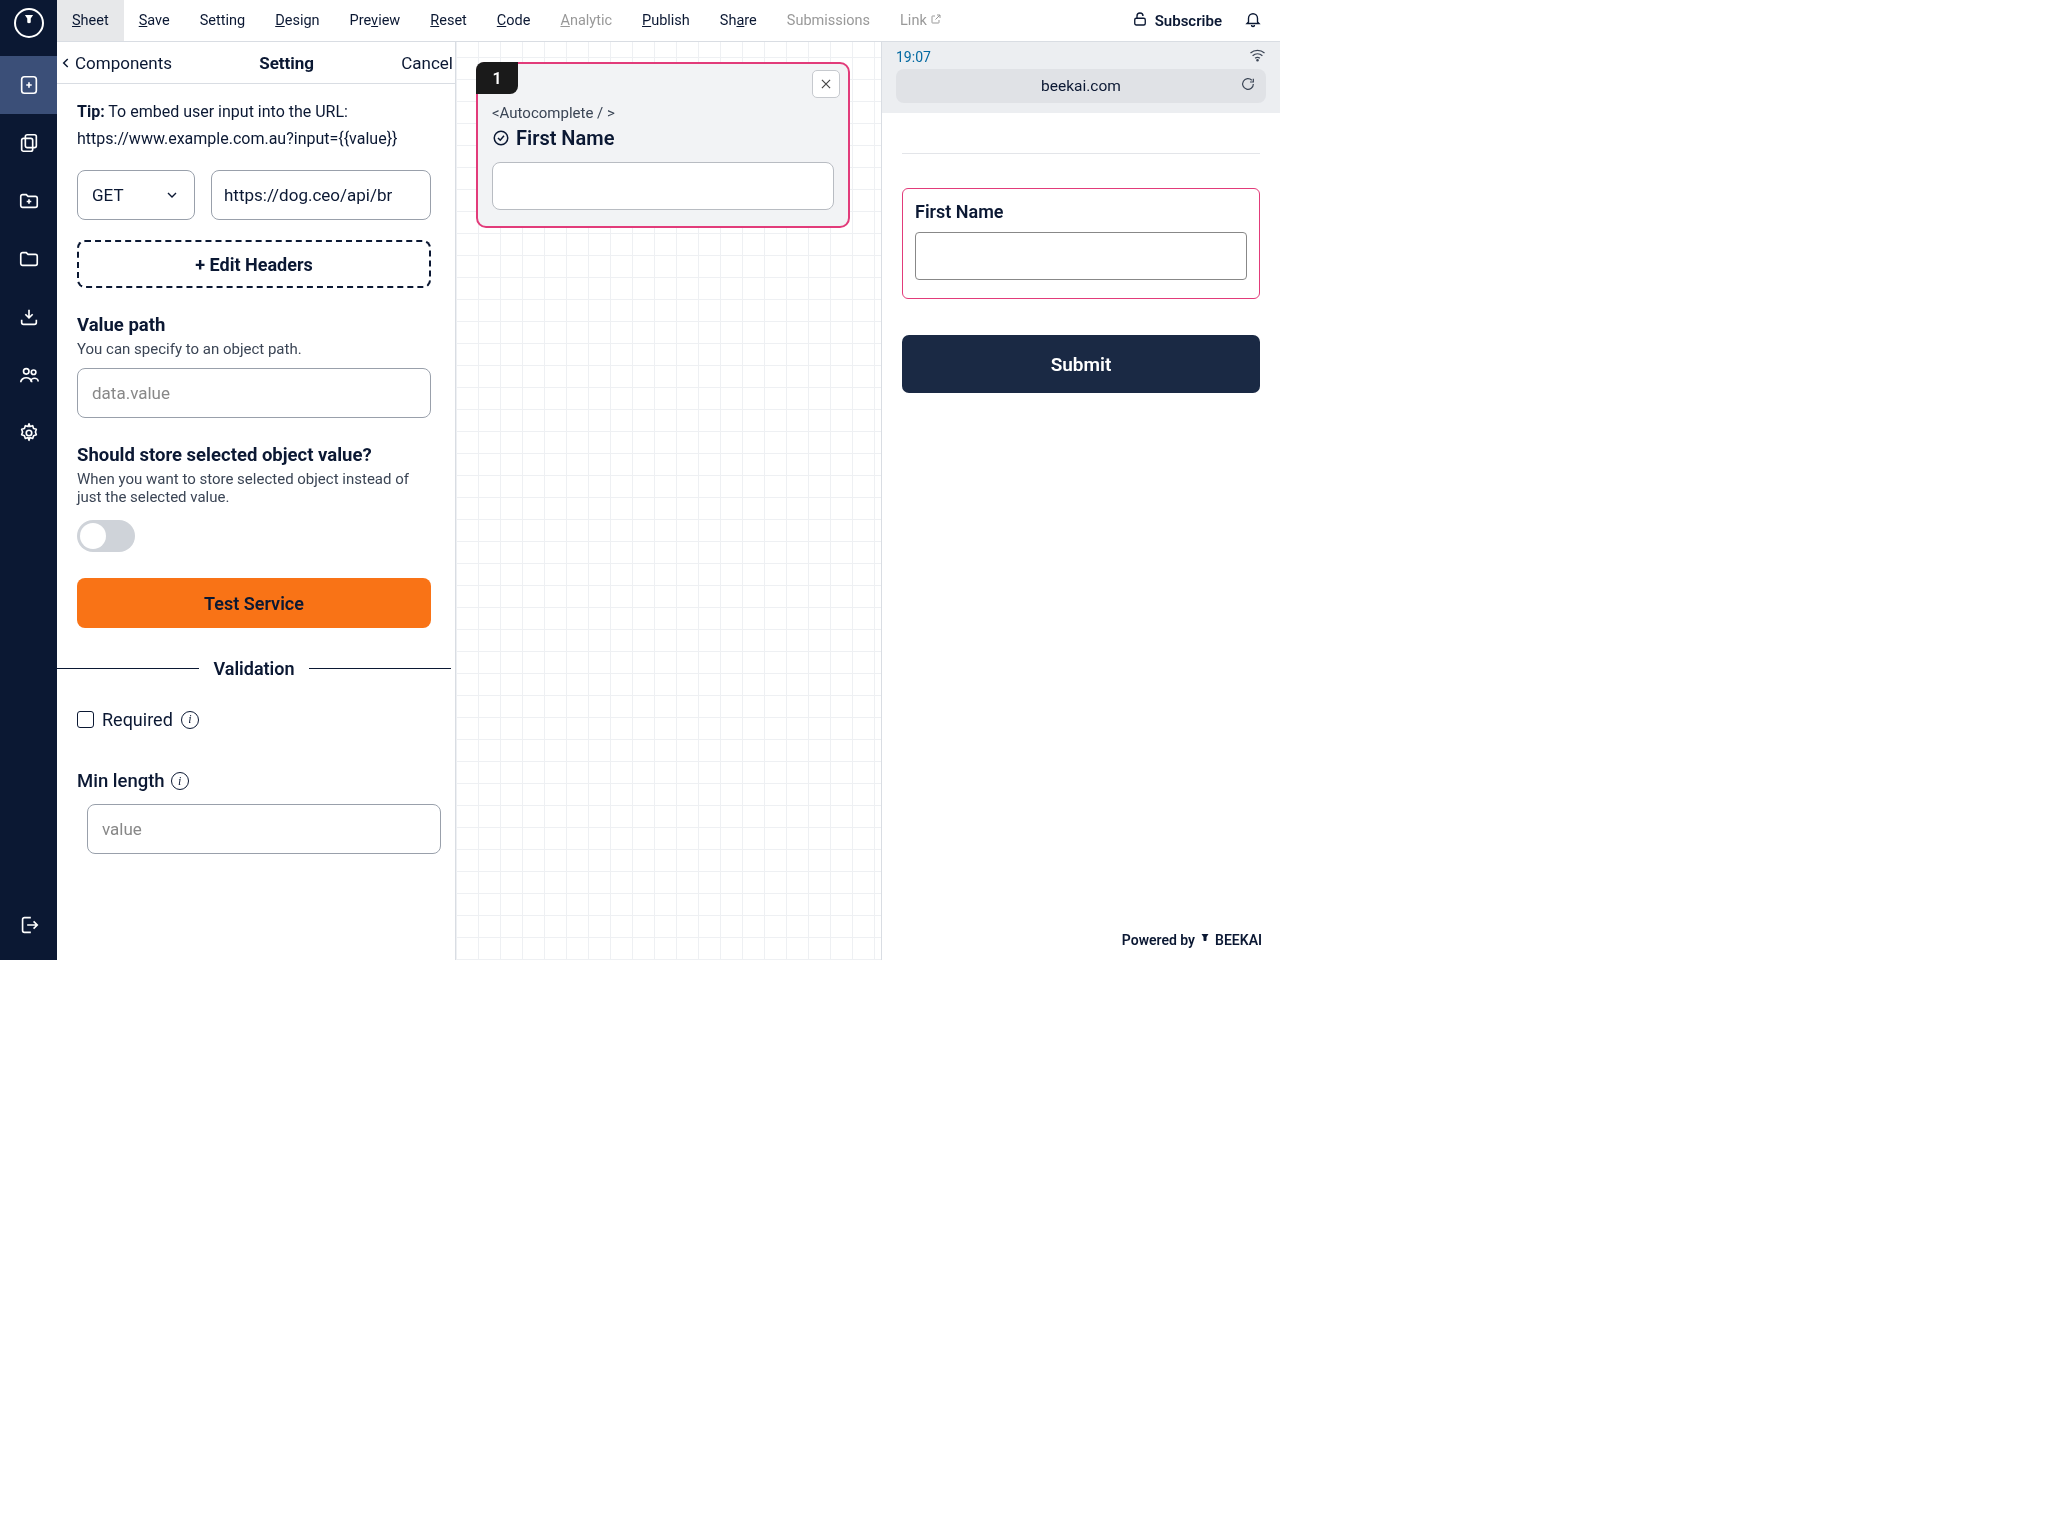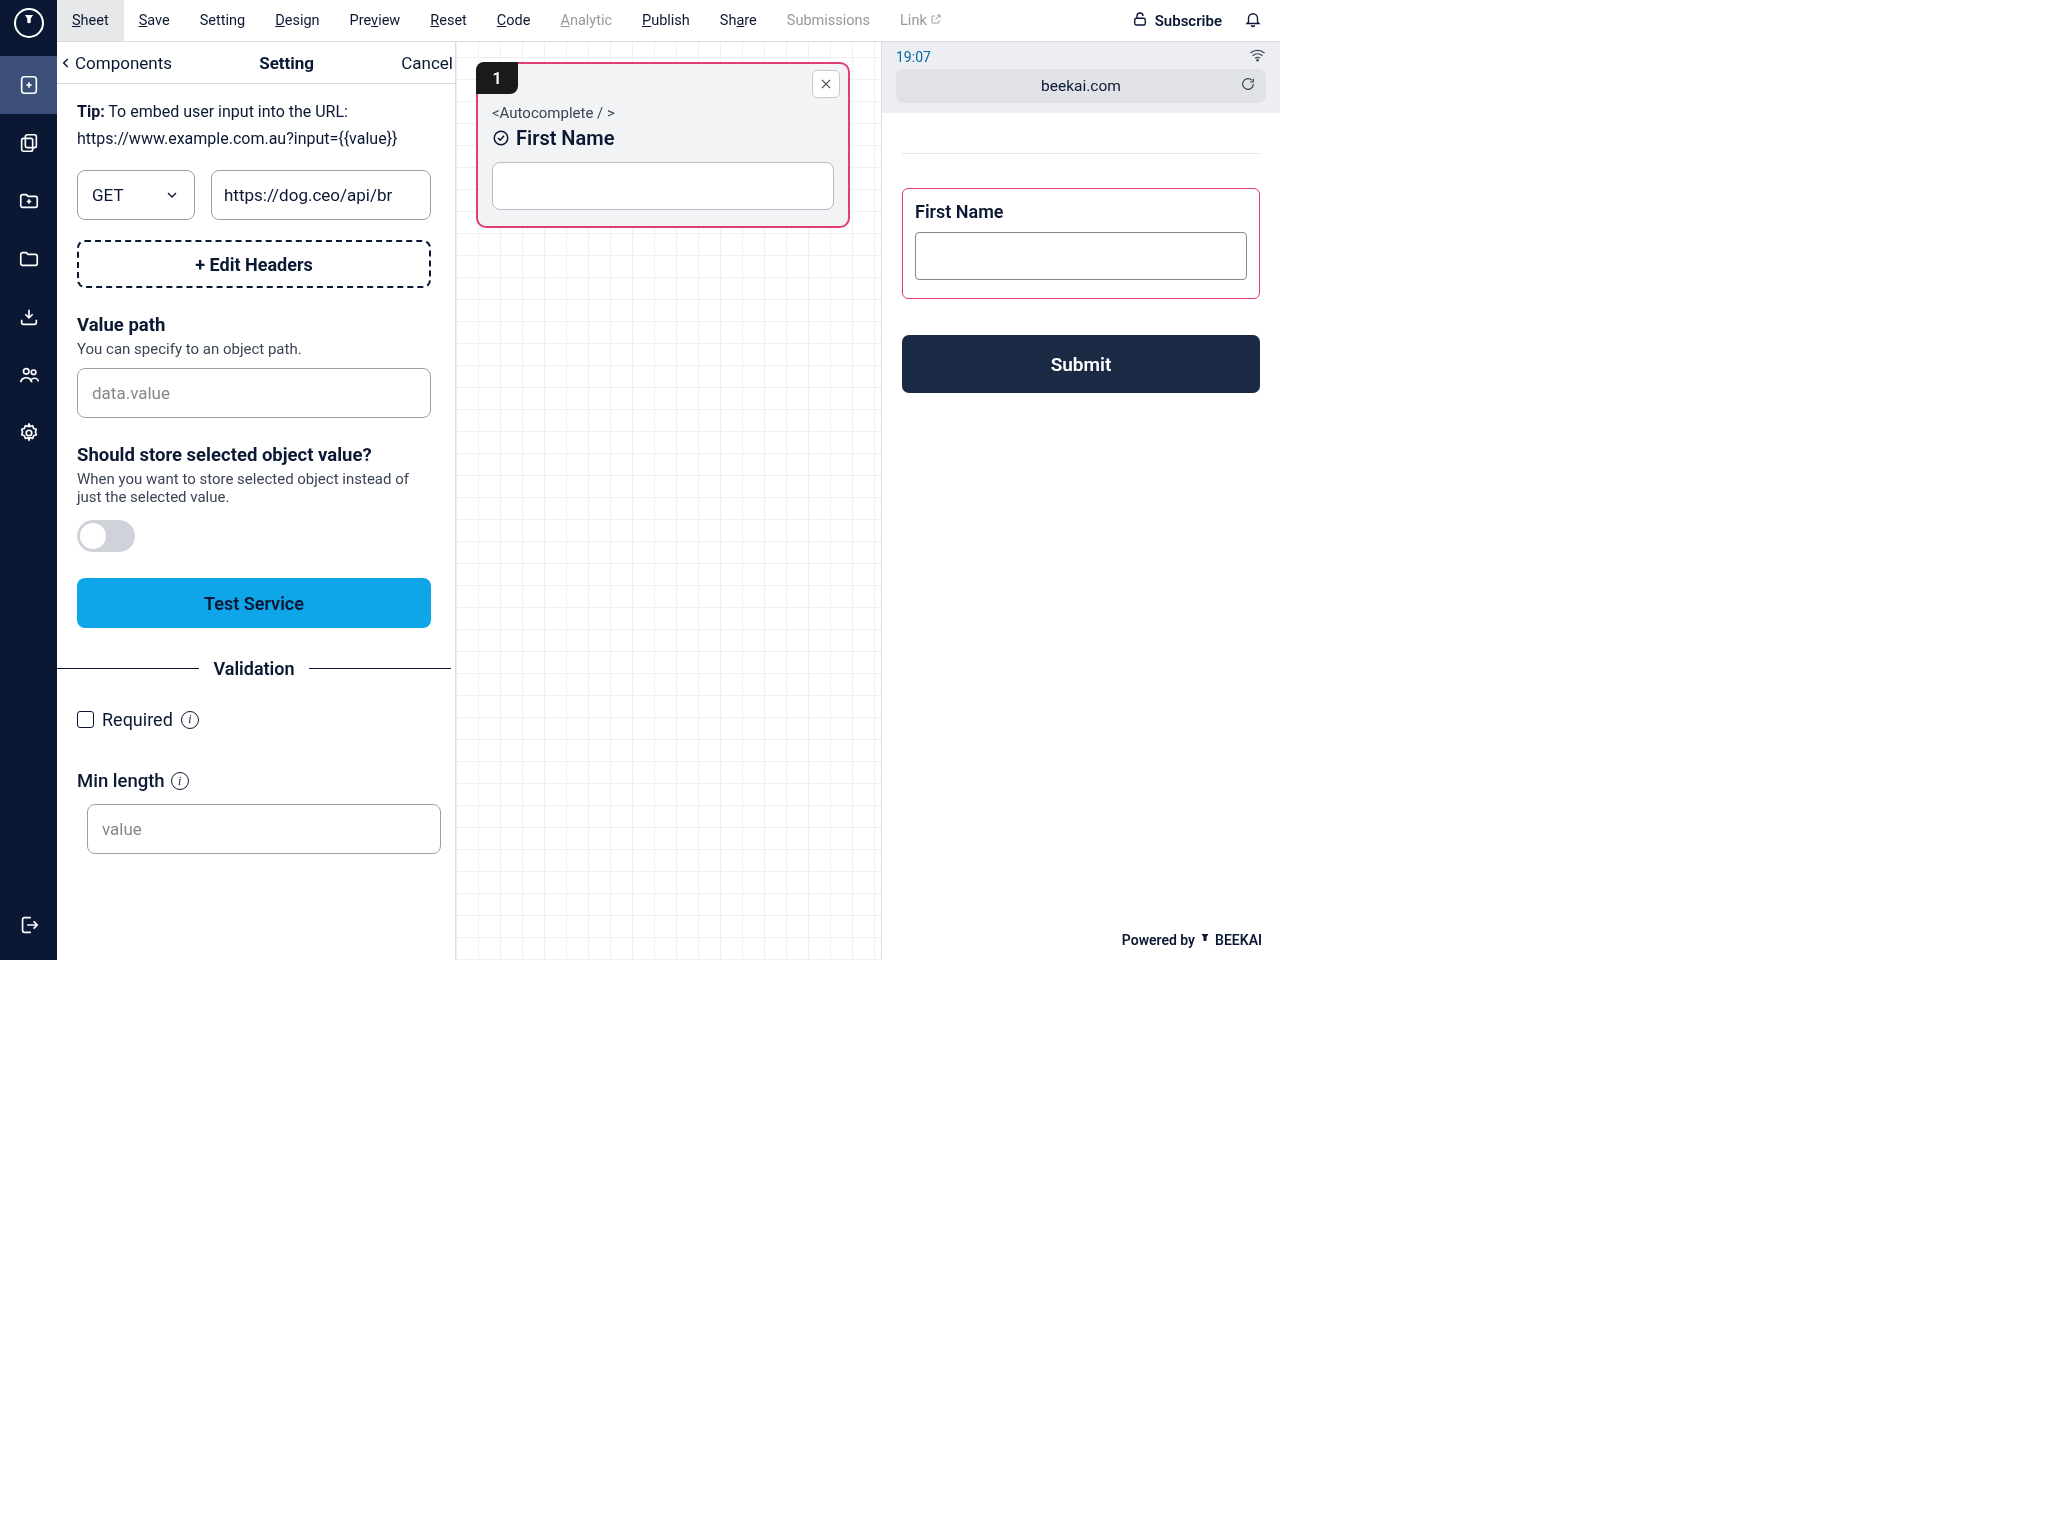--- a/index.html
+++ b/index.html
@@ -125,21 +125,21 @@
   position: relative;
   margin-bottom: 26px;
 }
 .toggle .knob {
   position: absolute; left: 3px; top: 3px;
   width: 26px; height: 26px;
   background: #fff; border-radius: 50%;
 }
 .test-btn {
   width: 100%; height: 50px;
-  background: #0ea5e9; border-radius: 8px;
+  background: #f97316; border-radius: 8px;
   display: flex; align-items: center; justify-content: center;
   font-size: 18px; font-weight: 600;
   margin-bottom: 30px;
 }
 .section-divider {
   display: flex; align-items: center; gap: 14px;
   margin: 0 -20px 30px -20px;
 }
 .section-divider .line { flex: 1; height: 1px; background: #0b1833; }
 .section-divider .label { font-size: 18px; font-weight: 600; }

